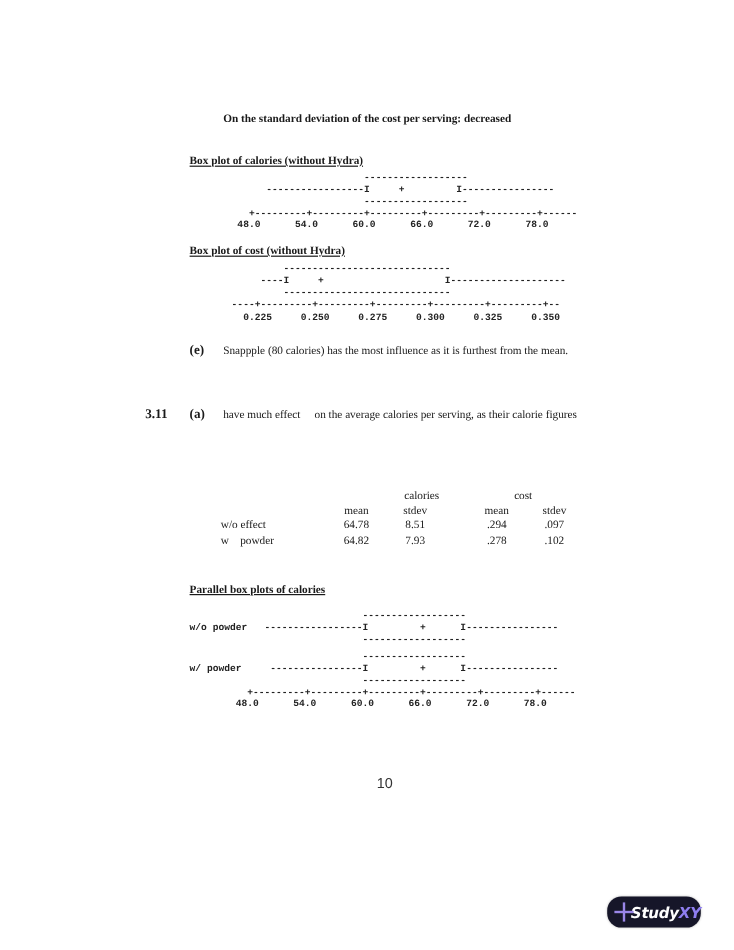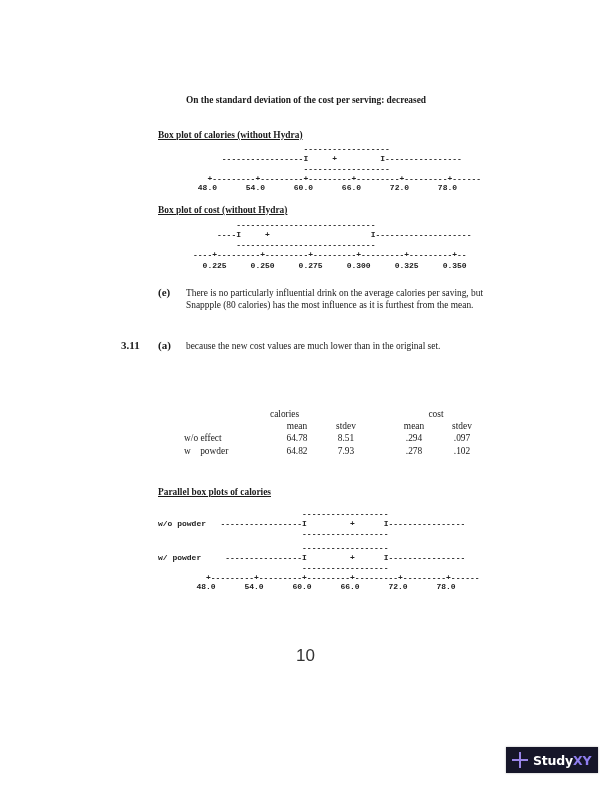--- a/index.html
+++ b/index.html
@@ -7,22 +7,22 @@
   .serif { font-family: "Liberation Serif", "DejaVu Serif", serif; color: #1a1a1a; position: absolute; white-space: nowrap; font-weight: bold; }
   .t { font-size: 9.4px; line-height: 12.4px; }
   .u { text-decoration: underline; }
   .b { font-weight: bold; font-size: 11px; }
   .mono { font-family: "Liberation Mono", "DejaVu Sans Mono", monospace; font-size: 8px; line-height: 9.6px; color: #222; position: absolute; white-space: pre; margin: 0; letter-spacing: 0; }
   .mb { font-weight: bold; }
   .para { position: absolute; left: 186px; width: 330px; font-family: "Liberation Serif", "DejaVu Serif", serif; font-size: 9.4px; line-height: 12.4px; color: #1a1a1a; }
   .para div { white-space: nowrap; }
   table.stats { position: absolute; left: 184px; top: 408px; border-collapse: collapse; font-family: "Liberation Serif", "DejaVu Serif", serif; font-size: 9.4px; color: #1a1a1a; }
   table.stats td { padding: 0; height: 12.2px; line-height: 12.2px; white-space: nowrap; }
-  .pagenum { position: absolute; left: 296px; top: 646px; font-family: "Liberation Sans", "DejaVu Sans", sans-serif; font-size: 17px; color: #333; }
-  .badge { position: absolute; left: 506px; top: 747px; width: 92px; height: 26px; background: #161629; border-radius: 0; display: flex; align-items: center; box-shadow: 0 0 2px rgba(0,0,0,0.3); }
+  .pagenum { position: absolute; left: 314px; top: 646px; font-family: "Liberation Sans", "DejaVu Sans", sans-serif; font-size: 12px; color: #333; }
+  .badge { position: absolute; left: 506px; top: 747px; width: 78px; height: 26px; background: #161629; border-radius: 12px; display: flex; align-items: center; box-shadow: 0 0 2px rgba(0,0,0,0.3); font-style: italic; }
   .badge .plus { margin-left: 6px; width: 16px; height: 16px; position: relative; }
   .badge .plus::before, .badge .plus::after { content: ""; position: absolute; background: #9a86e8; }
   .badge .plus::before { left: 7px; top: 0; width: 2px; height: 16px; }
   .badge .plus::after { left: 0; top: 7px; width: 16px; height: 2px; }
   .badge .brand { margin-left: 5px; font-family: "DejaVu Sans", "Liberation Sans", sans-serif; font-weight: bold; font-size: 12.5px; color: #ffffff; letter-spacing: -0.2px; }
   .badge .brand .xy { color: #8f7ef0; }
 </style>
 </head>
 <body>
 
@@ -41,35 +41,34 @@
 <div>
   <pre class="mono mb" style="left:169px; top:220px;">              -----------------------------</pre>
   <pre class="mono mb" style="left:169px; top:230px;">          ----I     +                     I--------------------</pre>
   <pre class="mono mb" style="left:169px; top:240px;">              -----------------------------</pre>
   <pre class="mono mb" style="left:169px; top:250px;">     ----+---------+---------+---------+---------+---------+--</pre>
   <pre class="mono mb" style="left:169px; top:261px;">       0.225     0.250     0.275     0.300     0.325     0.350</pre>
 </div>
 
 <div class="serif b" style="left:158px; top:286px;">(e)</div>
 <div class="para" style="top:287px;">
-  <div>There is no particularly influential drink on the average calories per saving, but</div>
   <div>Snappple (80 calories) has the most influence as it is furthest from the mean.</div>
 </div>
 
 <div class="serif b" style="left:121px; top:339px;">3.11</div>
 <div class="serif b" style="left:158px; top:339px;">(a)</div>
 <div class="para" style="top:340px;">
-  <div>because the new cost values are much lower than in the original set.</div>
+  <div style="white-space:pre;">have much effect     on the average calories per serving, as their calorie figures</div>
 </div>
 
 <table class="stats">
   <tbody>
       <tr>
     <td style="width:84px;"></td>
-    <td colspan="2" style="text-align:left; padding-left:2px;margin-top:35px;">calories</td>
+    <td colspan="2" style="text-align:right; padding-left:2px;margin-top:35px;">calories</td>
     <td style="width:22px;"></td>
     <td colspan="2" style="text-align:center;margin-top:39px;">cost</td>
   </tr>
   <tr>
     <td></td>
     <td style="width:58px; text-align:center;">mean</td>
     <td style="width:40px; text-align:center;">stdev</td>
     <td></td>
     <td style="width:52px; text-align:center;">mean</td>
     <td style="width:44px; text-align:center;">stdev</td>

